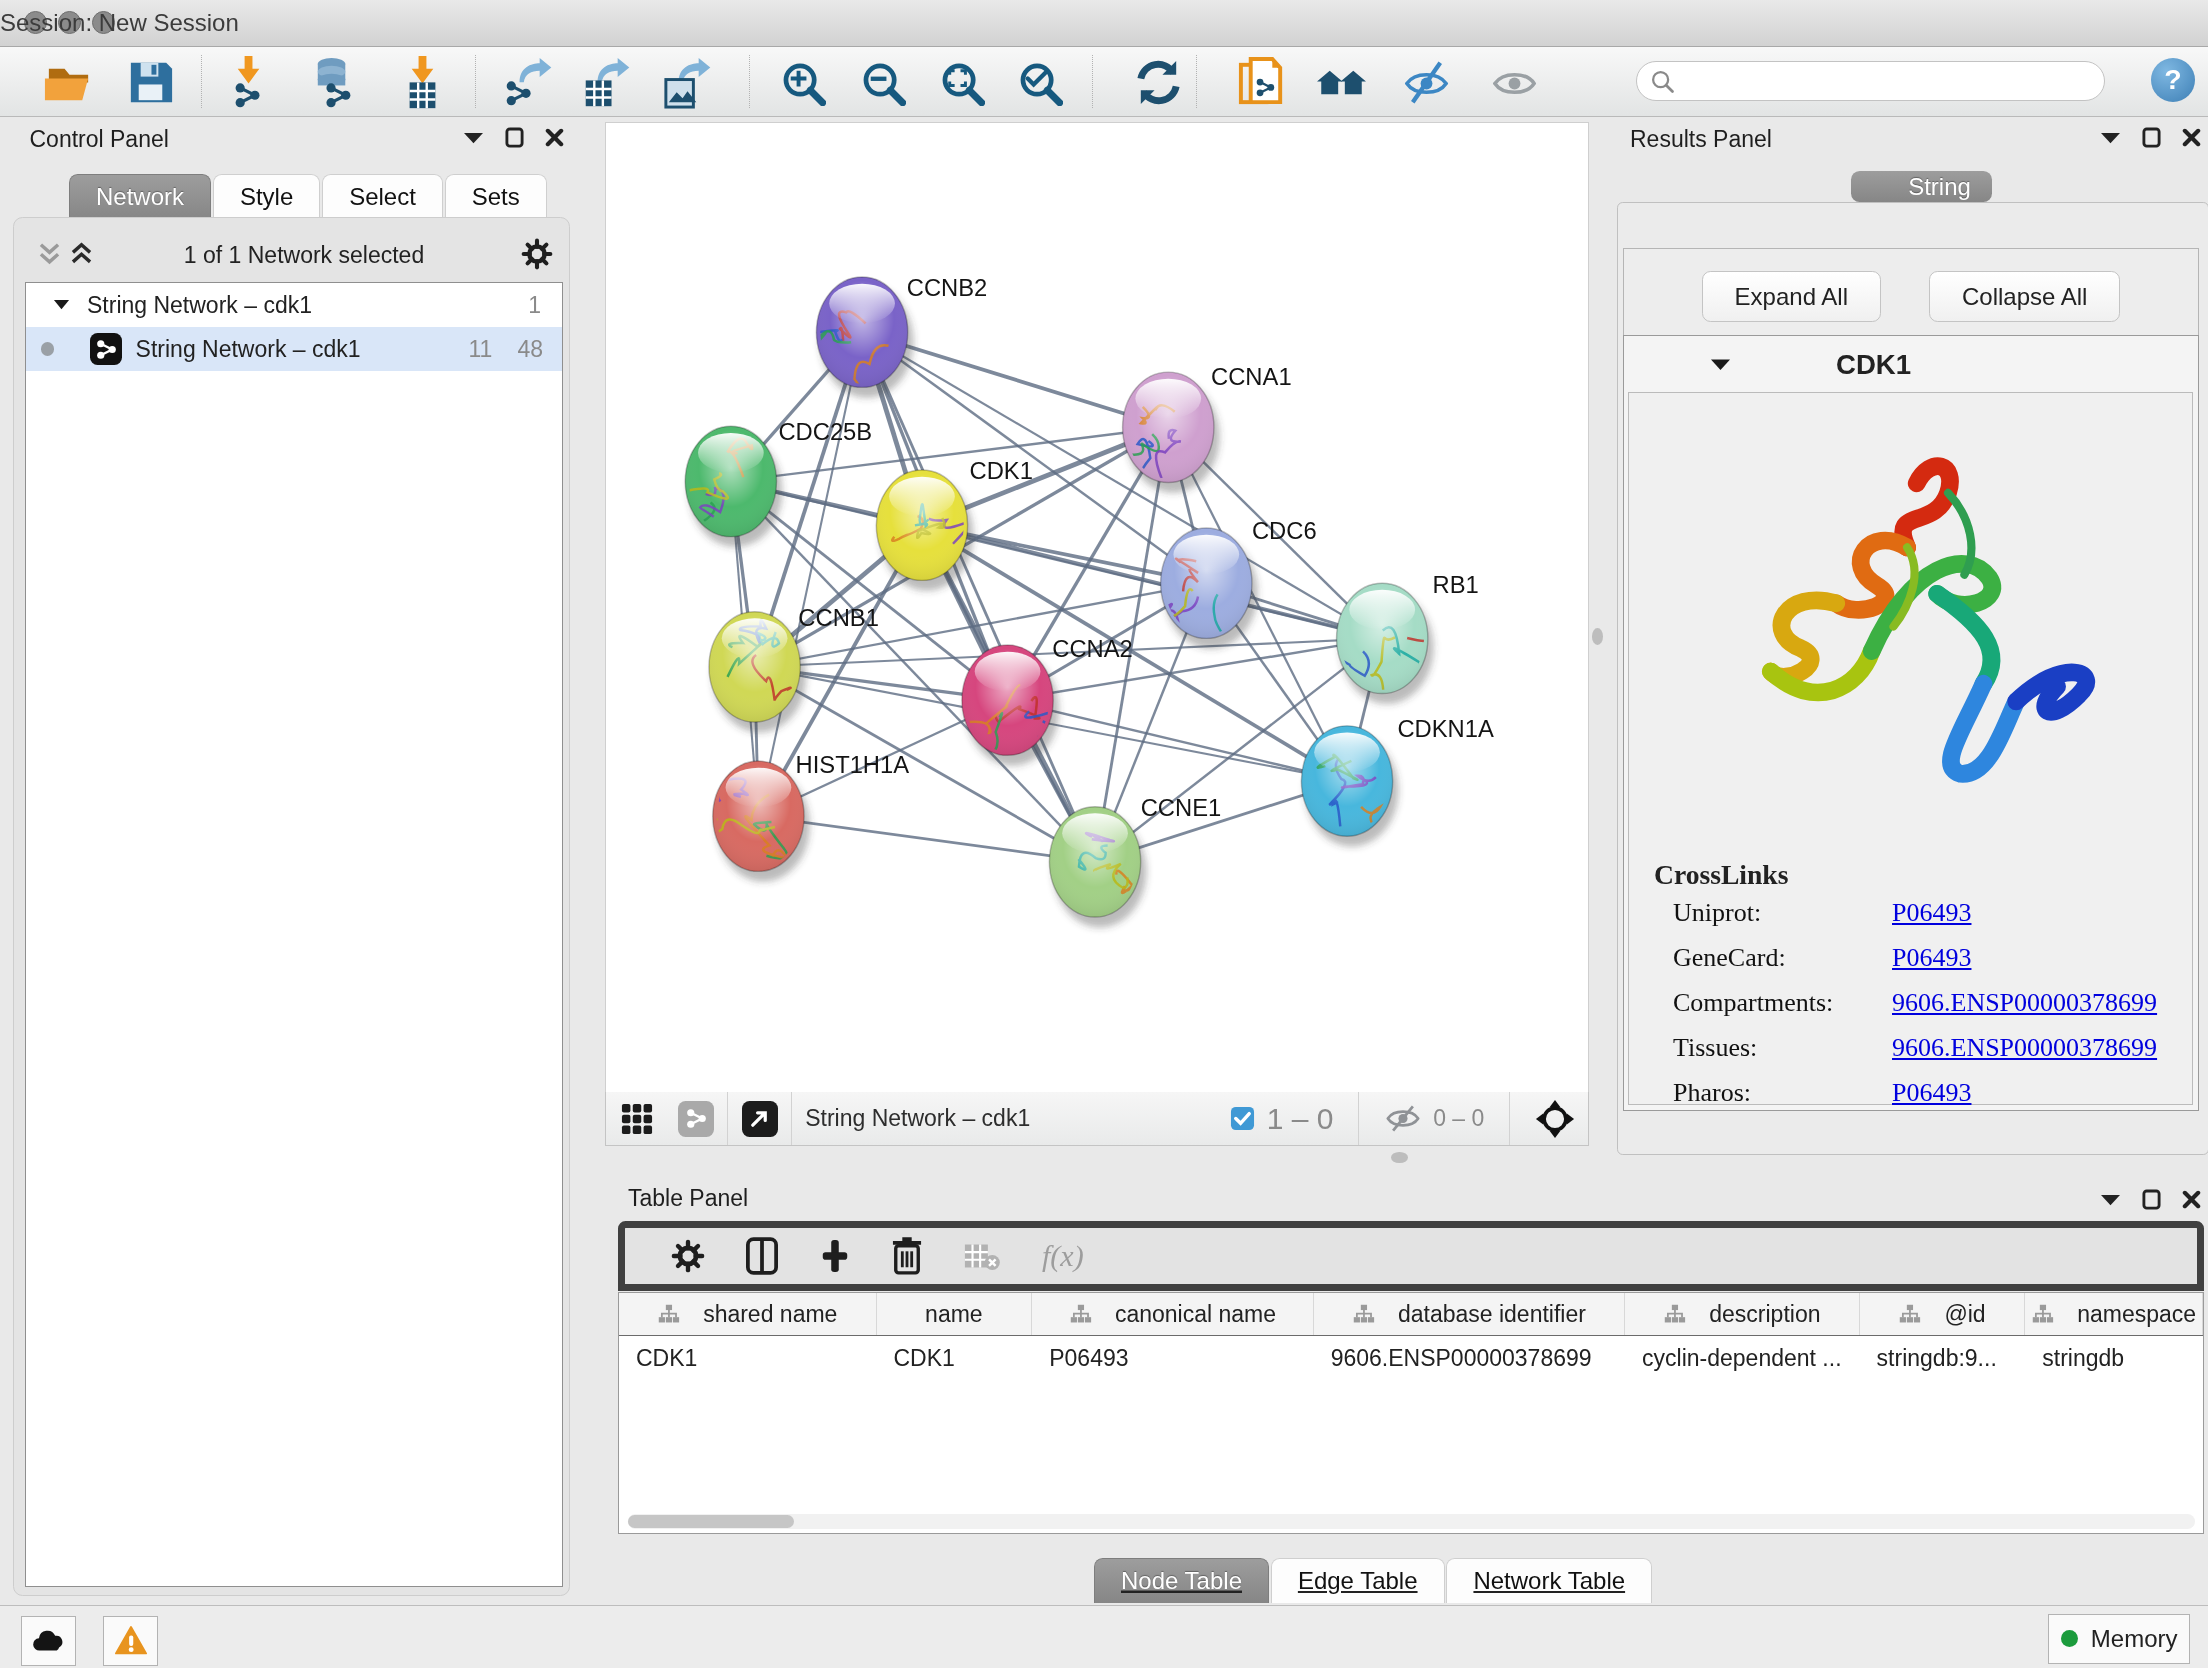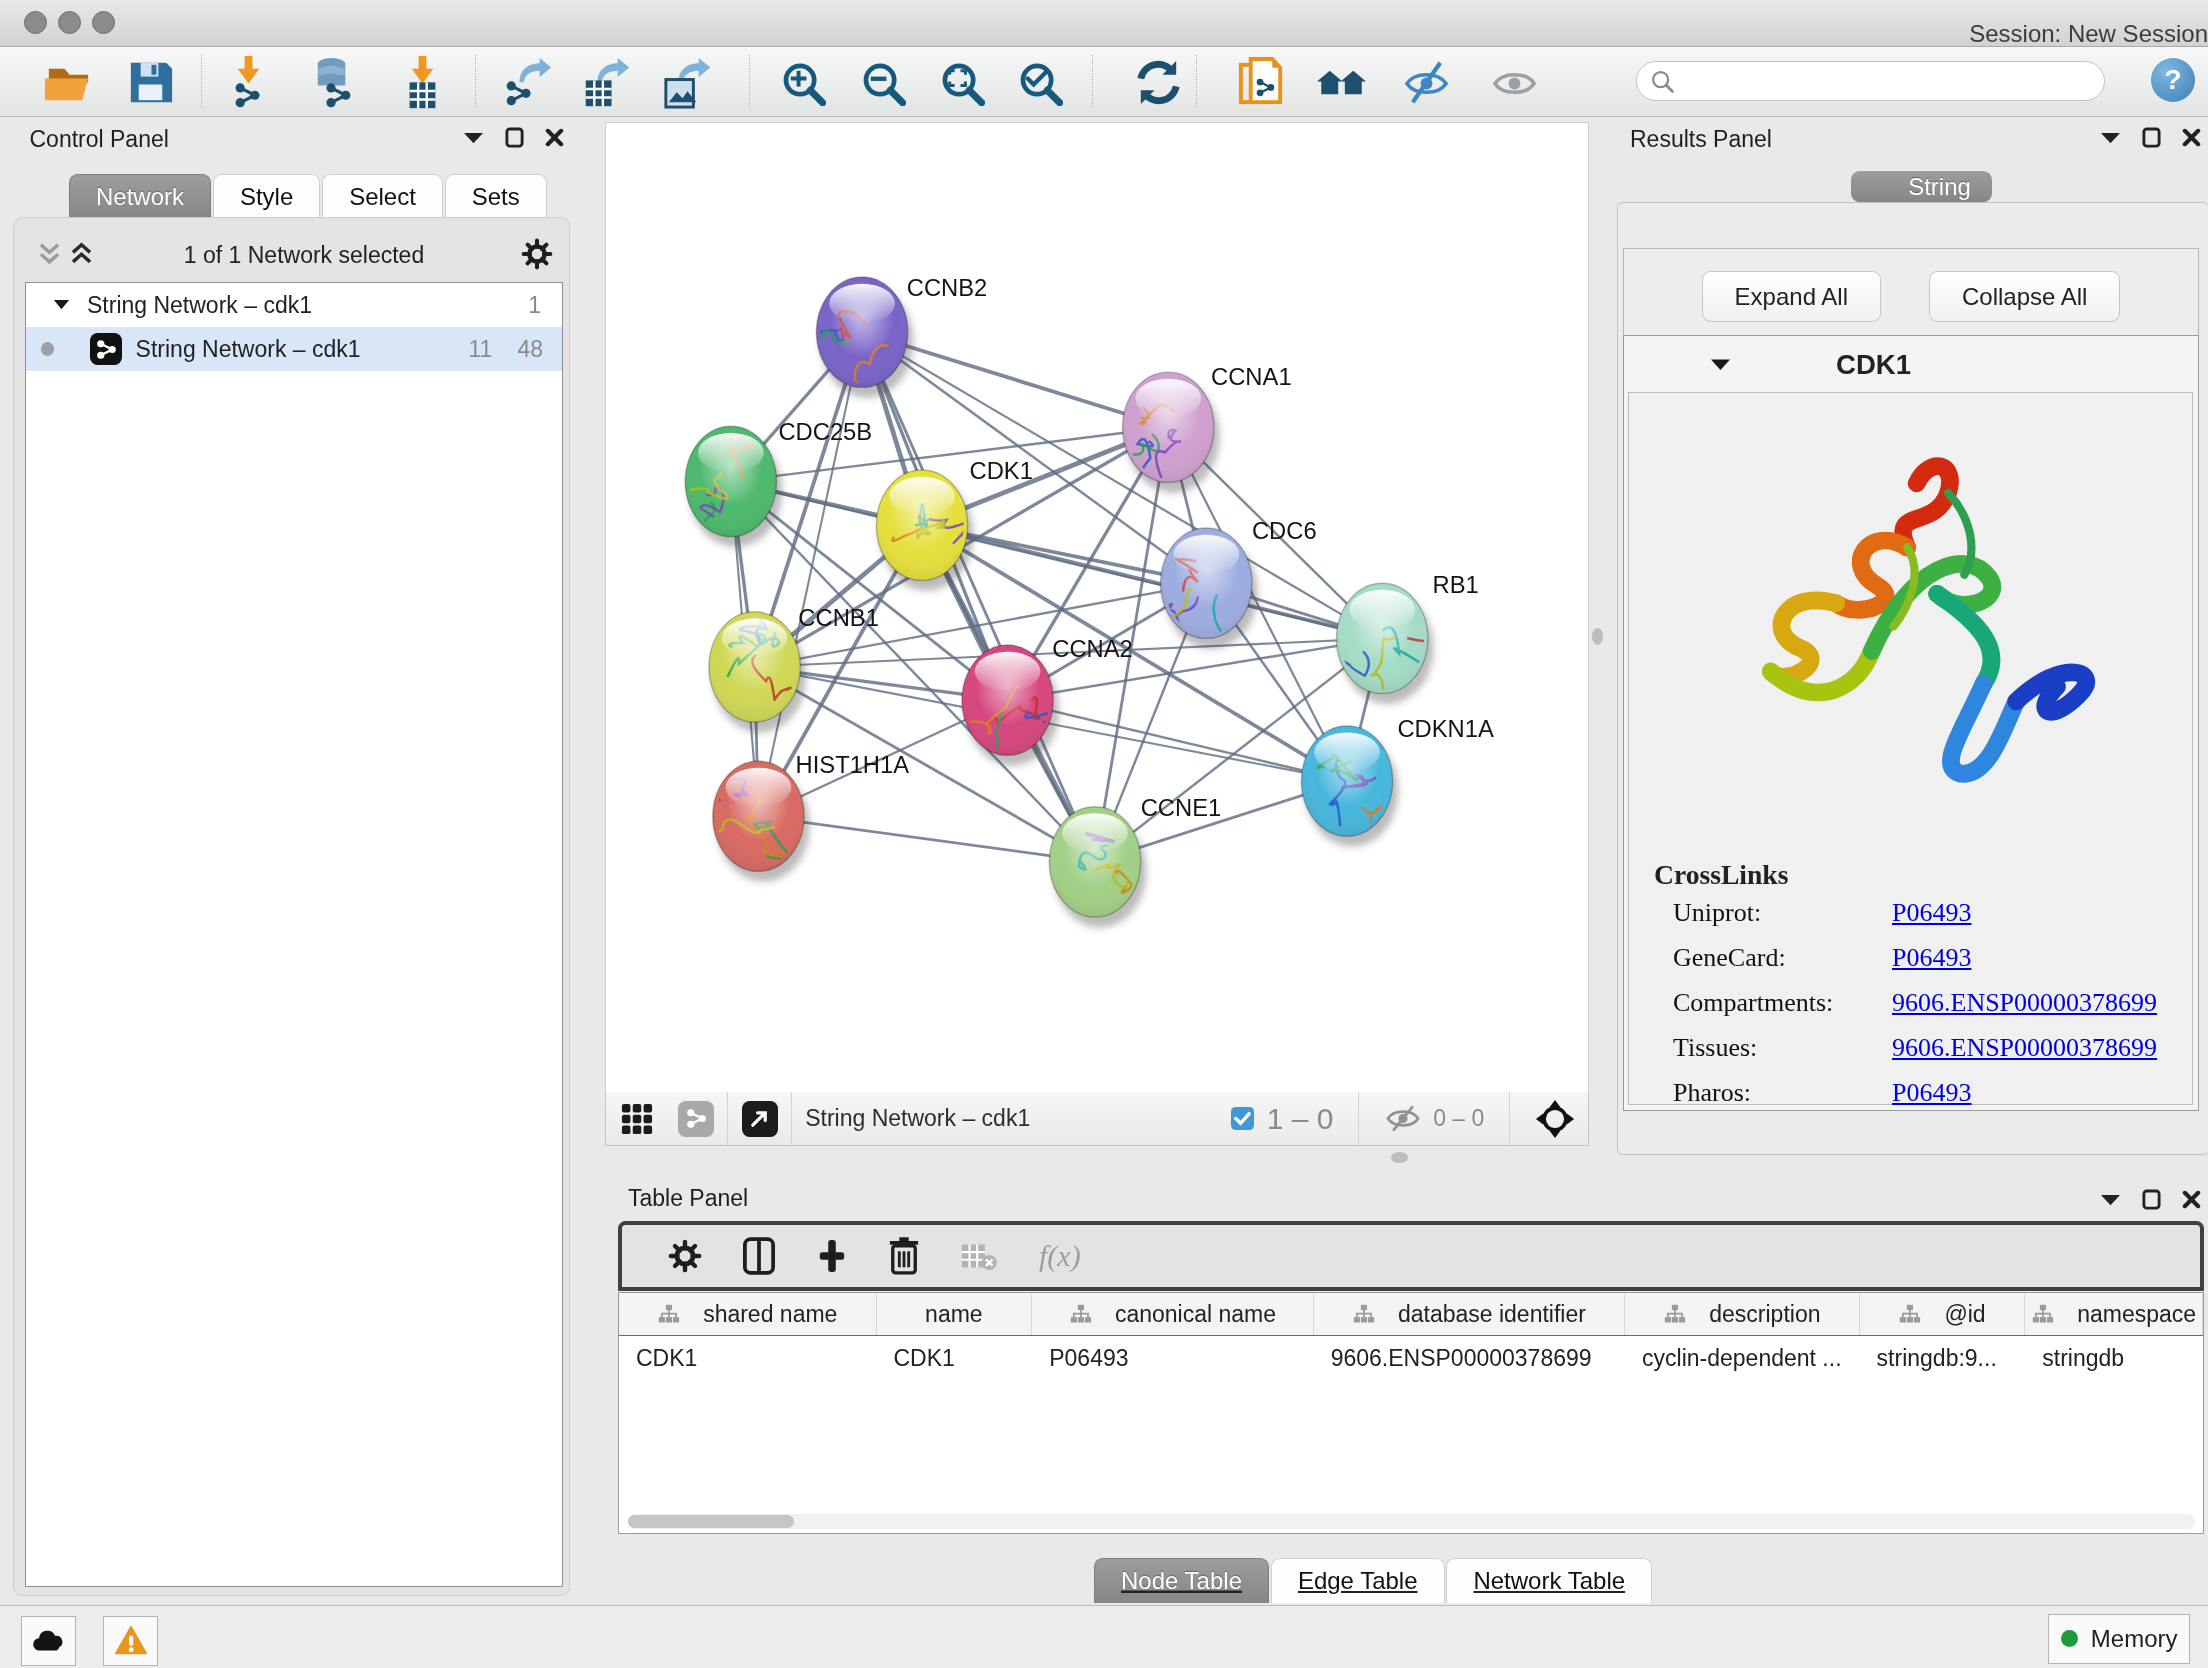--- a/index.html
+++ b/index.html
@@ -3,21 +3,21 @@
 <meta charset="utf-8">
 <style>
   html,body{margin:0;padding:0;}
   body{width:2208px;height:1668px;position:relative;background:#e9e9e9;
        font-family:"Liberation Sans", sans-serif;color:#222;overflow:hidden;}
   .abs{position:absolute;}
   
   .titlebar{left:0;top:0;width:2208px;height:46px;
     background:linear-gradient(#e9e9e9,#d2d2d2);border-bottom:1px solid #a8a8a8;}
   .tl{width:21px;height:21px;border-radius:50%;background:#8b8b8b;border:1px solid #6f6f6f;top:11.4px;}
-  .wintitle{width:100%;text-align:right;top:20px;font-size:24px;color:#3c3c3c;}
+  .wintitle{width:100%;text-align:left;top:9px;font-size:24px;color:#3c3c3c;}
   
   .toolbar{left:0;top:47px;width:2208px;height:69px;
     background:linear-gradient(#f8f8f8,#e2e4e4);border-bottom:1px solid #b9b9b9;}
   .tbi{top:7.6px;width:55px;height:55px;}
   .tbdiv{top:7.6px;width:0;height:53px;border-left:1.9px dotted #b2b2b2;}
   .searchbox{left:1636px;top:14.3px;width:469px;height:40px;background:#fff;border:1px solid #c3c3c3;
     border-radius:20px;display:flex;align-items:center;padding-left:13.3px;box-sizing:border-box;}
   .helpbtn{left:2151px;top:10.5px;width:44px;height:44px;border-radius:50%;
     background:radial-gradient(circle at 35% 30%,#7fb8e2,#3d7fb5);color:#fff;font-size:28.5px;font-weight:bold;
     display:flex;align-items:center;justify-content:center;}
@@ -55,21 +55,21 @@
   .rp-btn{height:49px;padding:0 32px;background:linear-gradient(#ffffff,#f0f0f0);border:1px solid #c4c4c4;
     border-radius:8.6px;font-size:24px;display:flex;align-items:center;}
   .rp-scroll{left:1623px;top:335px;width:576px;height:776px;background:#f4f4f4;border:1px solid #9a9a9a;box-sizing:border-box;}
   .rp-generow{left:1624px;top:338px;width:571px;height:53px;display:flex;align-items:center;}
   .rp-content{left:1628px;top:392px;width:565px;height:713px;background:#f0f0f0;border:1px solid #bbbbbb;box-sizing:border-box;}
   .cl-row{display:flex;font-family:"Liberation Serif", serif;font-size:26px;height:45px;align-items:center;}
   .cl-label{width:219px;padding-left:44px;color:#111;}
   .cl-link{color:#0000de;text-decoration:underline;}
   
   .tp-toolbar{left:618px;top:1221px;width:1586px;height:70px;background:#e3e3e3;
-    border:4px solid #404040;border-radius:7.6px 7.6px 0 0;display:flex;align-items:center;gap:41px;
+    border:7px solid #404040;border-radius:7.6px 7.6px 0 0;display:flex;align-items:center;gap:41px;
     padding-left:46px;box-sizing:border-box;text-align:right;}
   .tp-table{left:618px;top:1292px;width:1586px;height:242px;background:#fff;border:1px solid #9a9a9a;
     box-sizing:border-box;overflow:hidden;}
   .tp-header{display:flex;height:42px;background:#f4f4f4;border-bottom:1.9px solid #6b6b6b;}
   .colh{display:flex;align-items:center;justify-content:center;gap:23px;font-size:23px;color:#222;
     border-right:1px solid #d8d8d8;box-sizing:border-box;overflow:hidden;white-space:nowrap;}
   .tp-row{display:flex;height:44px;}
   .cell{font-size:23px;display:flex;align-items:center;padding-left:17px;box-sizing:border-box;
     overflow:hidden;white-space:nowrap;}
   .hscroll{left:628px;top:1514px;width:1567px;height:15px;background:#f1f1f1;border-radius:7.6px;}

